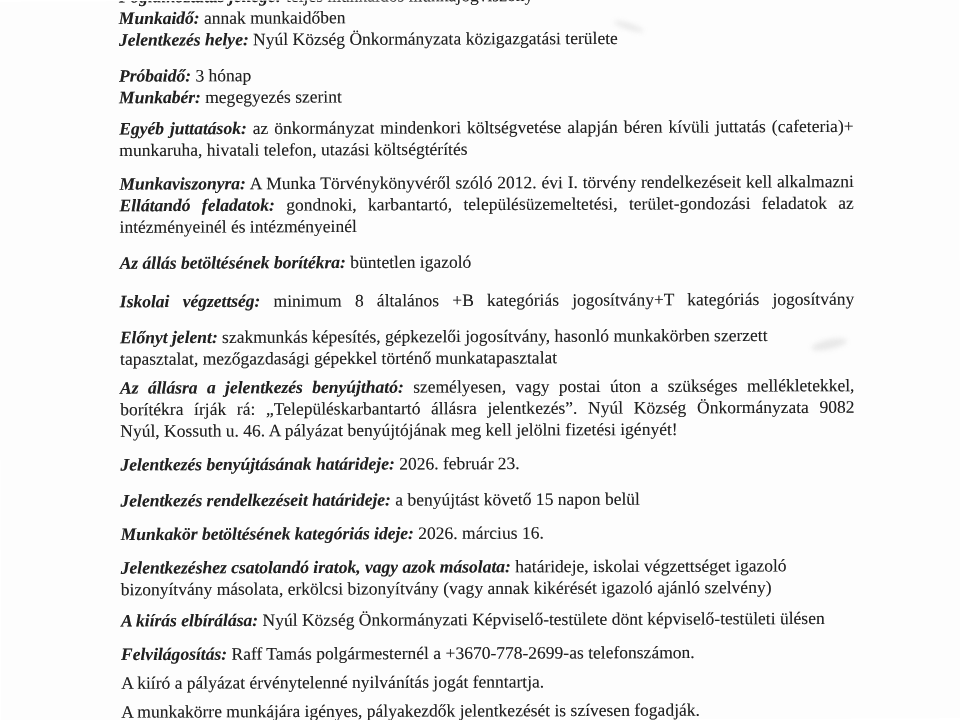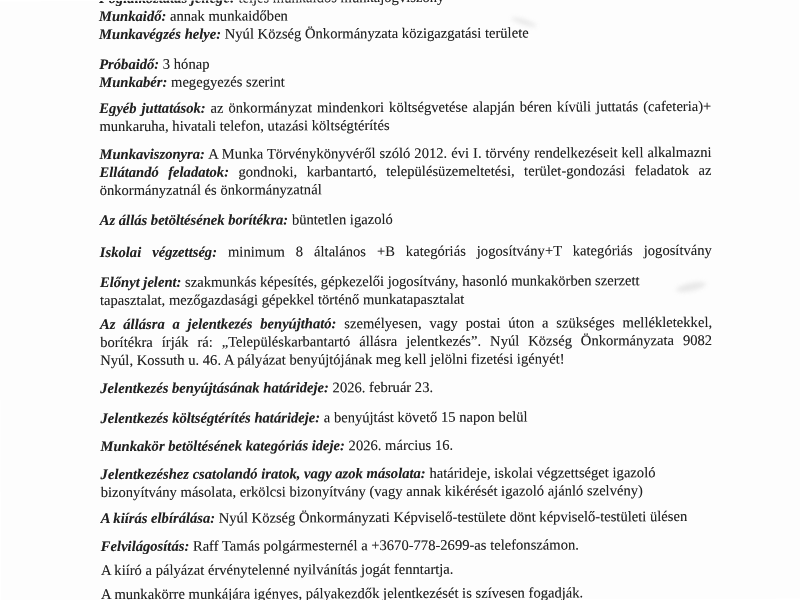--- a/index.html
+++ b/index.html
@@ -37,37 +37,37 @@
 
   <div class="smudge smudge-1"></div>
   <div class="smudge smudge-2"></div>
 
   <div class="clip-top">
     <div class="line"><span class="label">Foglalkoztatás jellege:</span><span> teljes munkaidős munkajogviszony</span></div>
   </div>
 
   <div class="para mb12">
     <div class="line"><span class="label">Munkaidő:</span><span> annak munkaidőben</span></div>
-    <div class="line"><span class="label">Munkavégzés helye:</span><span> Nyúl Község Önkormányzata közigazgatási területe</span></div>
+    <div class="line"><span class="label">Jelentkezés helye:</span><span> Nyúl Község Önkormányzata közigazgatási területe</span></div>
   </div>
 
   <div class="para mb8">
     <div class="line"><span class="label">Próbaidő:</span><span> 3 hónap</span></div>
     <div class="line"><span class="label">Munkabér:</span><span> megegyezés szerint</span></div>
   </div>
 
   <div class="para mb10">
     <div class="line just"><span class="label">Egyéb juttatások:</span><span> az önkormányzat mindenkori költségvetése alapján béren kívüli juttatás (cafeteria)+</span></div>
     <div class="line"><span>munkaruha, hivatali telefon, utazási költségtérítés</span></div>
   </div>
 
   <div class="para mb12">
     <div class="line just"><span class="label">Munkaviszonyra:</span><span> A Munka Törvénykönyvéről szóló 2012. évi I. törvény rendelkezéseit kell alkalmazni</span></div>
     <div class="line just"><span class="label">Ellátandó feladatok:</span><span> gondnoki, karbantartó, településüzemeltetési, terület-gondozási feladatok az</span></div>
-    <div class="line"><span>önkormányzatnál és önkormányzatnál</span></div>
+    <div class="line"><span>intézményeinél és intézményeinél</span></div>
   </div>
 
   <div class="para mb14">
     <div class="line"><span class="label">Az állás betöltésének borítékra:</span><span> büntetlen igazoló</span></div>
   </div>
 
   <div class="para mb12">
     <div class="line just"><span class="label">Iskolai végzettség:</span><span> minimum 8 általános +B kategóriás jogosítvány+T kategóriás jogosítvány</span></div>
   </div>
 
@@ -80,21 +80,21 @@
     <div class="line just"><span class="label">Az állásra a jelentkezés benyújtható:</span><span> személyesen, vagy postai úton a szükséges mellékletekkel,</span></div>
     <div class="line just"><span>borítékra írják rá: „Településkarbantartó állásra jelentkezés”. Nyúl Község Önkormányzata 9082</span></div>
     <div class="line"><span>Nyúl, Kossuth u. 46.  A pályázat benyújtójának meg kell jelölni fizetési igényét!</span></div>
   </div>
 
   <div class="para mb12">
     <div class="line"><span class="label">Jelentkezés benyújtásának határideje:</span><span> 2026. február 23.</span></div>
   </div>
 
   <div class="para mb10">
-    <div class="line"><span class="label">Jelentkezés költségtérítés határideje:</span><span> a benyújtást követő 15 napon belül</span></div>
+    <div class="line"><span class="label">Jelentkezés rendelkezéseit határideje:</span><span> a benyújtást követő 15 napon belül</span></div>
   </div>
 
   <div class="para mb10">
     <div class="line"><span class="label">Munkakör betöltésének kategóriás ideje:</span><span> 2026. március 16.</span></div>
   </div>
 
   <div class="para mb8">
     <div class="line"><span class="label">Jelentkezéshez csatolandó iratok, vagy azok másolata:</span><span> határideje, iskolai végzettséget igazoló</span></div>
     <div class="line"><span>bizonyítvány másolata, erkölcsi bizonyítvány (vagy annak kikérését igazoló ajánló szelvény)</span></div>
   </div>

